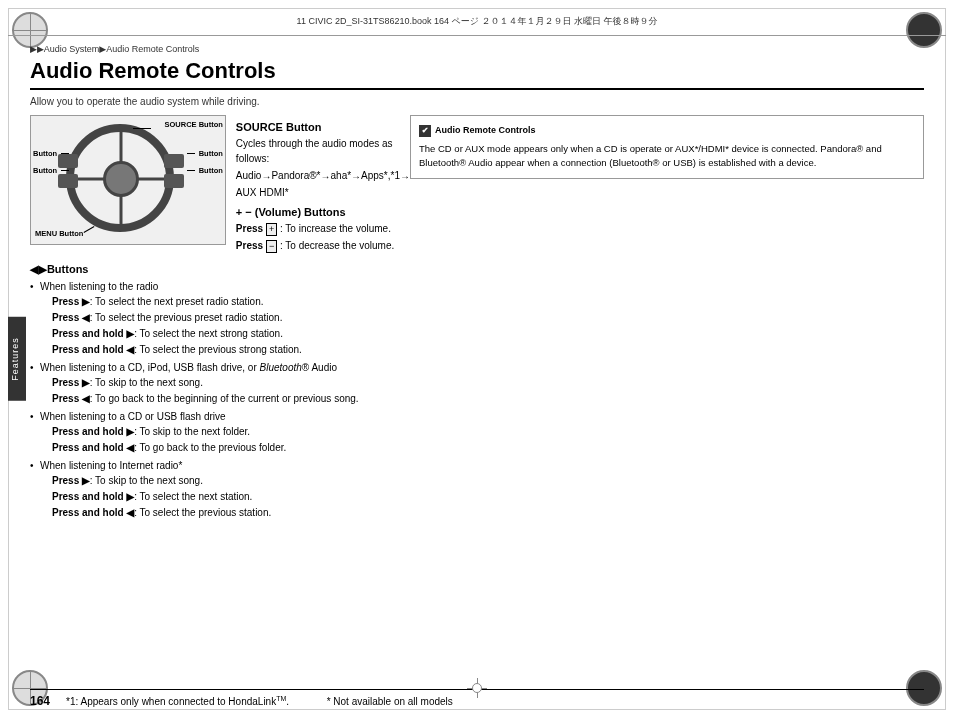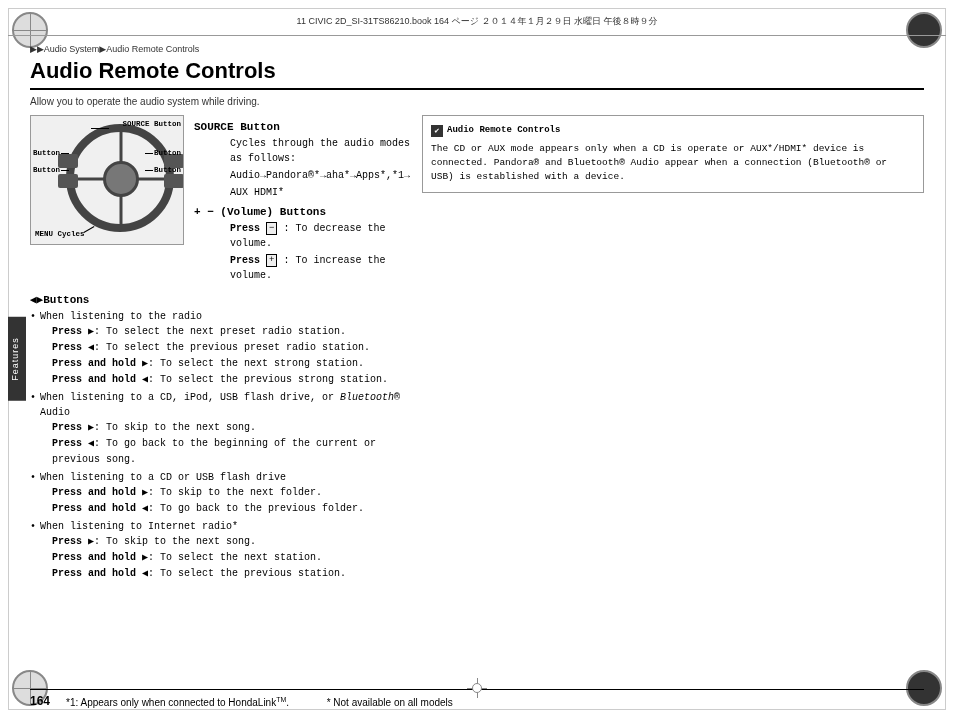--- a/index.html
+++ b/index.html
@@ -73,22 +73,21 @@
 
     .subtitle {
       font-size: 10px;
       margin-bottom: 8px;
       color: #333;
     }
 
     
     .two-col {
       display: flex;
-      gap: 12px;
-      font-family: Liberation Mono, monospace;
+      gap: 0;
     }
 
     .left-col {
       width: 380px;
       flex-shrink: 0;
     }
 
     .right-col {
       flex: 1;
     }
@@ -113,21 +112,20 @@
     }
 
     .section-body {
       font-size: 10px;
       line-height: 1.5;
       margin-bottom: 4px;
     }
 
     .section-body p {
       margin-bottom: 2px;
-      margin-left: 36px;
     }
 
     .bold { font-weight: bold; }
 
     
     .bullet-list {
       list-style: none;
       padding: 0;
       margin: 0;
     }
@@ -203,21 +201,21 @@
 
     
     .footer {
       position: absolute;
       bottom: 10px;
       left: 30px;
       right: 30px;
       border-top: 1px solid #000;
       padding-top: 4px;
       display: flex;
-      align-items: flex-end;
+      align-items: center;
       gap: 16px;
       font-size: 10px;
     }
 
     .page-number {
       font-weight: bold;
       font-size: 12px;
     }
 
     
@@ -310,43 +308,43 @@
 
           <div style="position:absolute; top:50px; left:2px; font-size:7.5px; font-weight:bold;">Button</div>
           <div style="position:absolute; top:54px; left:30px; width:8px; height:1px; background:#000;"></div>
 
           <div style="position:absolute; top:33px; right:2px; font-size:7.5px; font-weight:bold;">Button</div>
           <div style="position:absolute; top:37px; right:30px; width:8px; height:1px; background:#000;"></div>
 
           <div style="position:absolute; top:50px; right:2px; font-size:7.5px; font-weight:bold;">Button</div>
           <div style="position:absolute; top:54px; right:30px; width:8px; height:1px; background:#000;"></div>
 
-          <div style="position:absolute; bottom:6px; left:4px; font-size:7.5px; font-weight:bold; white-space:nowrap;">MENU Cycles</div>
+          <div style="position:absolute; bottom:6px; left:4px; font-size:7.5px; font-weight:bold; white-space:nowrap;">MENU Button</div>
           <div style="position:absolute; bottom:14px; left:52px; width:12px; height:1px; background:#000; transform:rotate(-30deg);"></div>
         </div>
 
         <div style="flex:1;">
           <div class="section-title">SOURCE Button</div>
           <div class="section-body">
             <p>Cycles through the audio modes as follows:</p>
             <p>Audio→Pandora®*→aha*→Apps*,*1→</p>
             <p>AUX HDMI*</p>
           </div>
 
           <div class="section-title">+ − (Volume) Buttons</div>
           <div class="section-body">
             <p>
               <span class="bold">Press</span>
-              <span class="btn-icon">−</span>
-              <span>: To decrease the volume.</span>
+              <span class="btn-icon">+</span>
+              <span>: To increase the volume.</span>
             </p>
             <p>
               <span class="bold">Press</span>
-              <span class="btn-icon">+</span>
-              <span>: To increase the volume.</span>
+              <span class="btn-icon">−</span>
+              <span>: To decrease the volume.</span>
             </p>
           </div>
         </div>
       </div>
 
       <div>
         <div class="section-title">◀▶Buttons</div>
         <ul class="bullet-list">
 
           <li>

